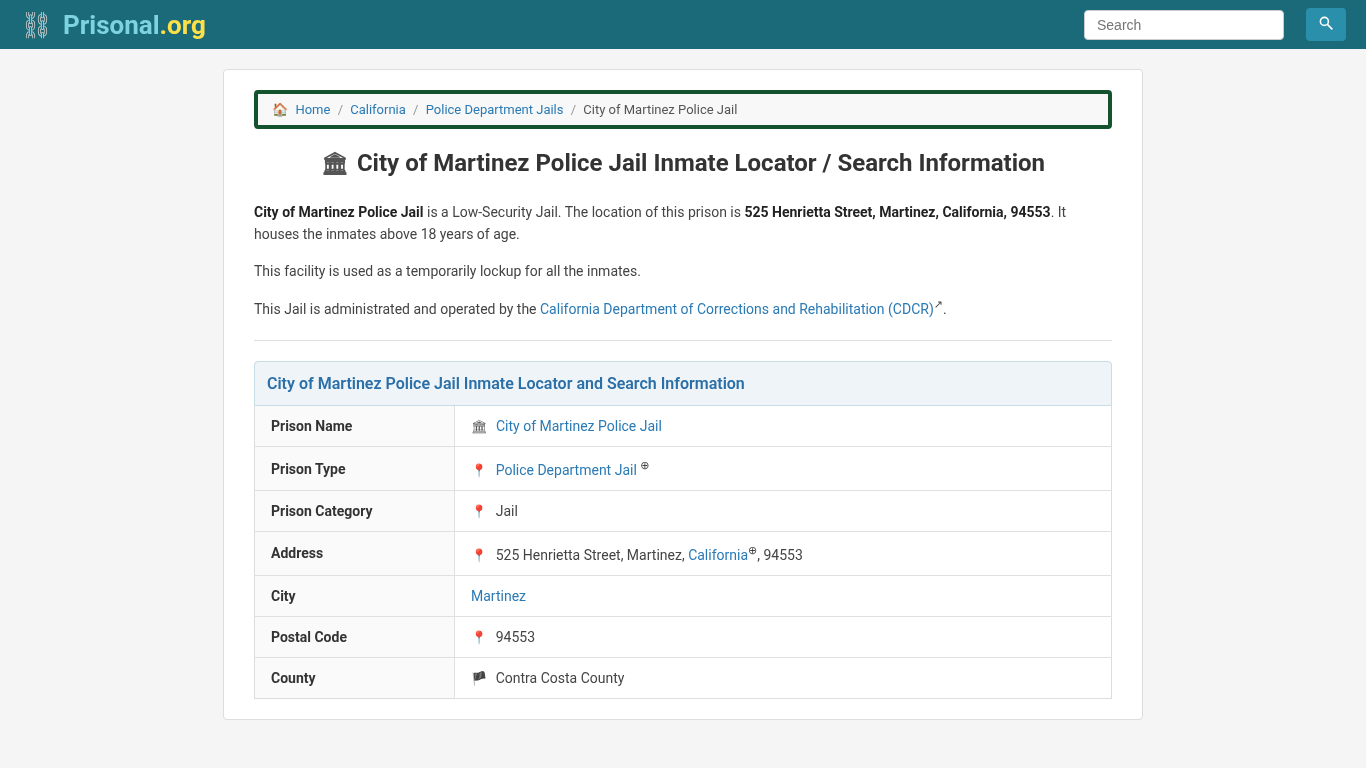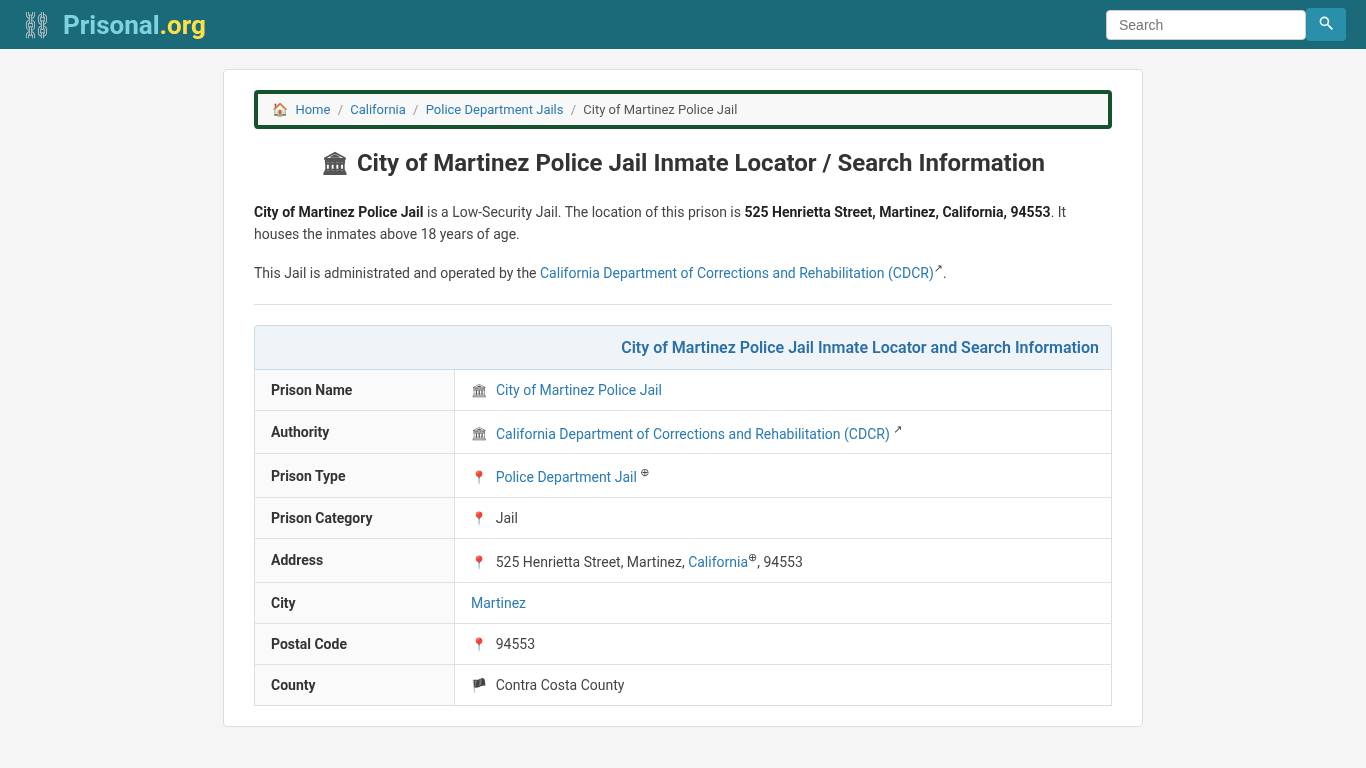--- a/index.html
+++ b/index.html
@@ -26,21 +26,21 @@
       font-size: 26px;
       font-weight: bold;
       color: white;
     }
     .logo-text span {
       color: #7dd3e0;
     }
     .search-area {
       display: flex;
       align-items: center;
-      gap: 0;
+      gap: 22px;
     }
     .search-input {
       padding: 6px 12px;
       border: 1px solid #ccc;
       border-radius: 4px;
       font-size: 14px;
       width: 200px;
       color: #999;
       background: white;
     }
@@ -110,21 +110,21 @@
       border-top: 1px solid #e0e0e0;
       margin: 20px 0;
     }
 
     
     .section-header {
       background: #eef4f7;
       border: 1px solid #c8dce6;
       border-radius: 4px 4px 0 0;
       padding: 12px;
-      text-align: right;
+      text-align: left;
       color: #2a6fa8;
       font-size: 16px;
       font-weight: 600;
       margin-bottom: 0;
     }
 
     .info-table {
       width: 100%;
       border-collapse: collapse;
       border: 1px solid #ddd;
@@ -192,46 +192,41 @@
 
   <h1 class="page-title">
     <span class="title-icon">🏛</span>
     <span>City of Martinez Police Jail Inmate Locator / Search Information</span>
   </h1>
 
   <p class="description">
     <strong>City of Martinez Police Jail</strong><span> is a Low-Security Jail. The location of this prison is </span><strong>525 Henrietta Street, Martinez, California, 94553</strong><span>. It houses the inmates above 18 years of age.</span>
   </p>
   <p class="description">
+    <span>This facility is used as a temporarily lockup for all the inmates.</span>
+  </p>
+  <p class="description">
     <span>This Jail is administrated and operated by the </span><a href="#">California Department of Corrections and Rehabilitation (CDCR)</a><span class="ext-link">↗</span><span>.</span>
   </p>
 
   <hr class="divider">
 
   <div class="section-header">City of Martinez Police Jail Inmate Locator and Search Information</div>
 
   <table class="info-table">
     <tbody>
 
       <tr>
         <td><span>Prison Name</span></td>
         <td>
           <span class="cell-icon">🏛</span>
           <a href="#">City of Martinez Police Jail</a>
         </td>
       </tr>
 
-      <tr>
-        <td><span>Authority</span></td>
-        <td>
-          <span class="cell-icon">🏛</span>
-          <a href="#">California Department of Corrections and Rehabilitation (CDCR)</a>
-          <span class="ext-link">↗</span>
-        </td>
-      </tr>
 
 
       <tr>
         <td><span>Prison Type</span></td>
         <td>
           <span class="cell-icon">📍</span>
           <a href="#">Police Department Jail</a>
           <span class="ext-link">⊕</span>
         </td>
       </tr>

